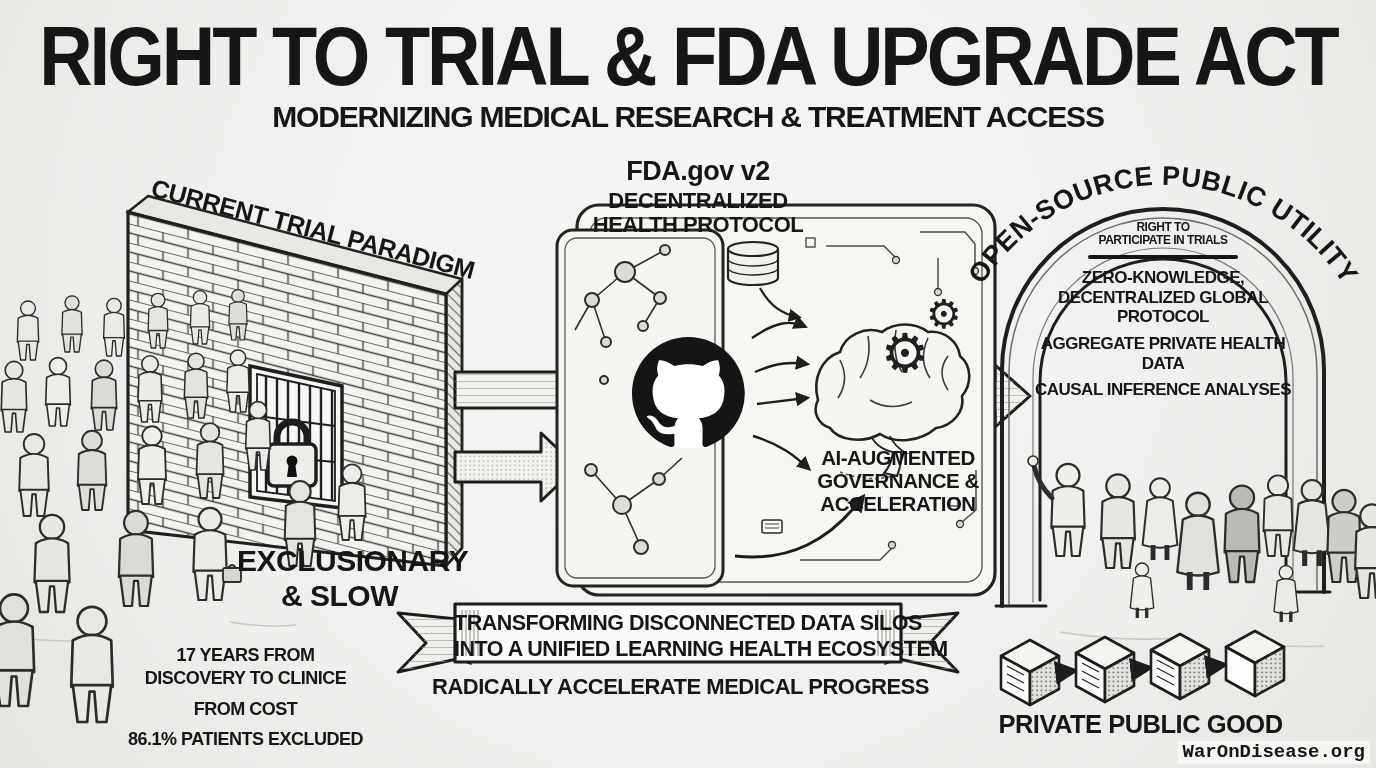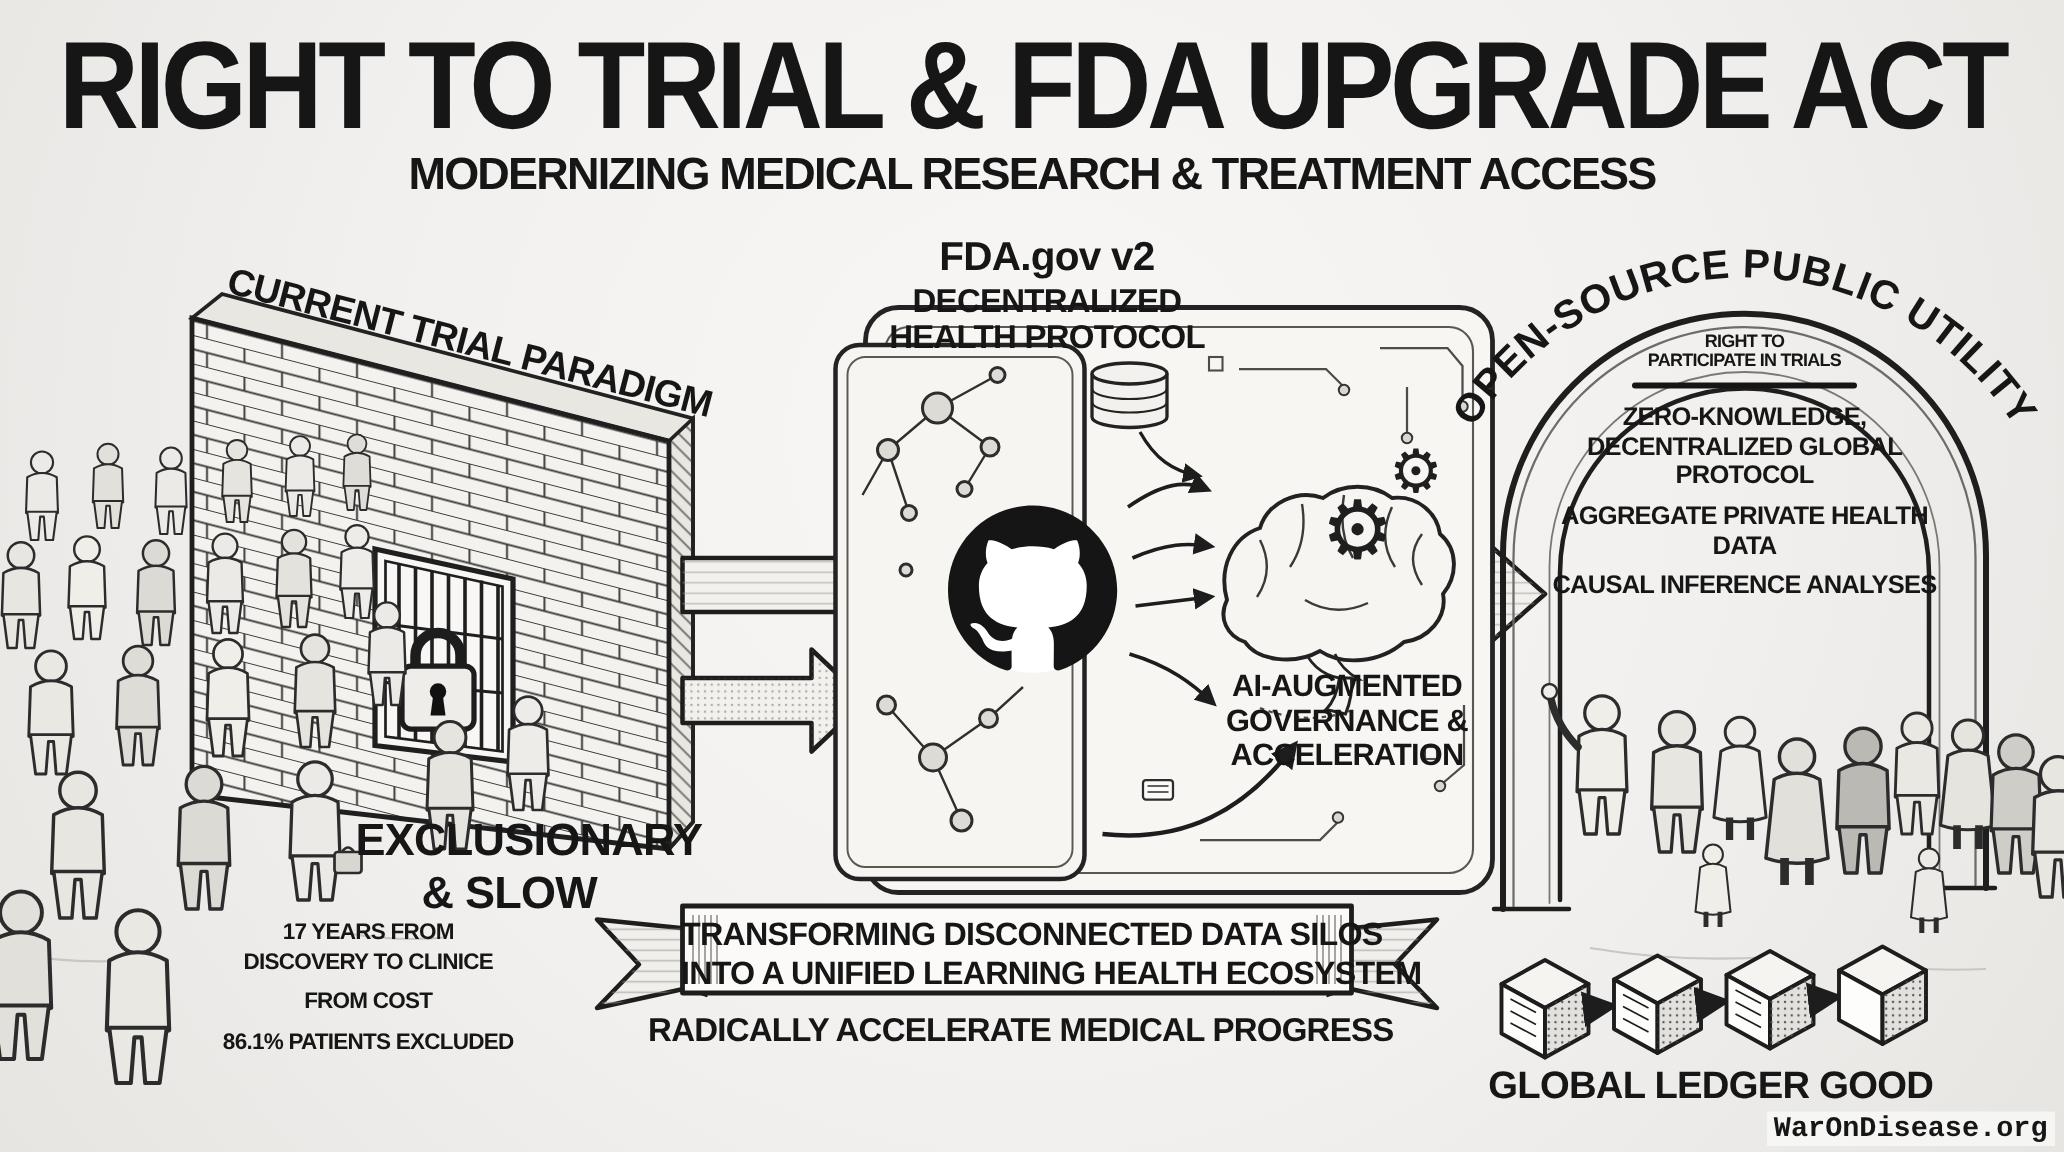--- a/index.html
+++ b/index.html
@@ -15,21 +15,21 @@
   .label-ctp{left:152px;top:174px;width:340px;font-size:25px;transform:rotate(14.5deg);transform-origin:left center;white-space:nowrap;text-align:left;}
   .fda-block{left:583px;top:157px;width:230px;}
   .fda-title{font-size:27px;margin-bottom:3px;}
   .fda-sub{font-size:22px;line-height:1.1;}
   .ai-block{left:803px;top:447px;width:190px;font-size:20.5px;line-height:1.12;}
   .arch-block{left:1023px;top:221px;width:280px;font-size:17px;line-height:1.15;}
   .arch-benefit-title{font-size:12px;line-height:1.1;margin-bottom:8px;}
   .arch-divider{display:block;width:150px;height:4px;background:#151515;margin:0 auto 9px auto;border-radius:2px;}
   .benefit{margin-bottom:7px;}
   .excl-block{left:237px;top:544px;width:205px;font-size:30px;line-height:1.15;}
-  .stats-block{left:88px;top:612px;width:315px;font-size:15px;line-height:1.3;}
+  .stats-block{left:88px;top:644px;width:315px;font-size:18px;line-height:1.3;}
   .stat-gap{margin-top:7px;}
   .banner-text{left:454px;top:611px;width:440px;font-size:21.5px;line-height:1.2;}
   .taglines{left:428px;top:675px;width:505px;font-size:22px;}
   .tagline2{margin-top:7px;}
   .bc-title{left:973px;top:606px;width:335px;font-size:19.5px;}
   .gpg{left:988px;top:711px;width:305px;font-size:25.5px;}
   .footer{right:6px;bottom:4px;font-family:"Liberation Mono","DejaVu Sans Mono",monospace;
     font-weight:bold;font-size:19px;letter-spacing:0;background:rgba(250,250,248,.75);padding:1px 5px;}
   svg.art{position:absolute;left:0;top:0;}
 </style>
@@ -345,16 +345,16 @@
 
   <div class="txt banner-text">
     <div class="nowrap">TRANSFORMING DISCONNECTED DATA SILOS</div>
     <div class="nowrap">INTO A UNIFIED LEARNING HEALTH ECOSYSTEM</div>
   </div>
 
   <div class="txt taglines">
     <div class="nowrap">RADICALLY ACCELERATE MEDICAL PROGRESS</div>
   </div>
 
-  <div class="txt gpg nowrap">GLOBAL LEDGER GOOD</div>
+  <div class="txt gpg nowrap">PRIVATE PUBLIC GOOD</div>
 
   <div class="txt footer nowrap">WarOnDisease.org</div>
 </div>
 
 </body></html>

